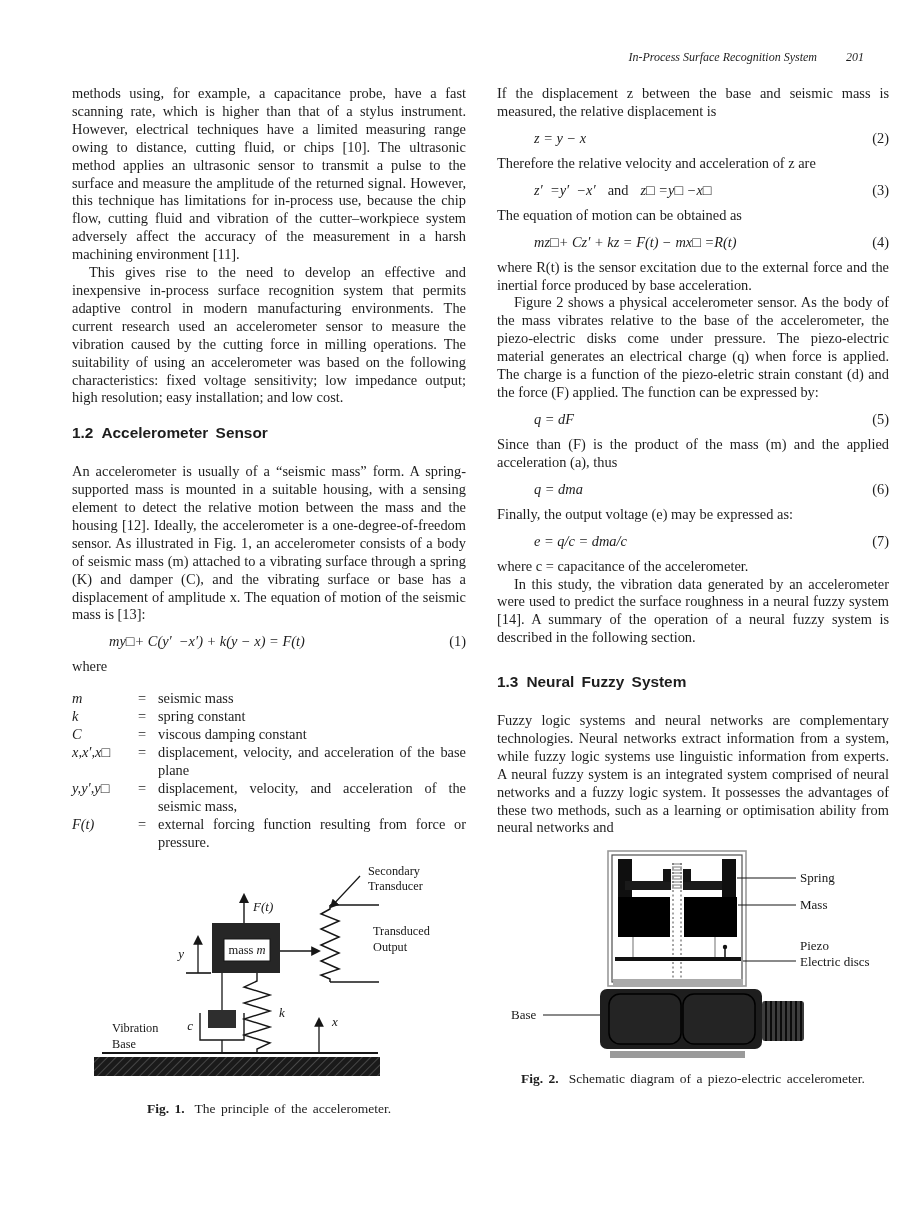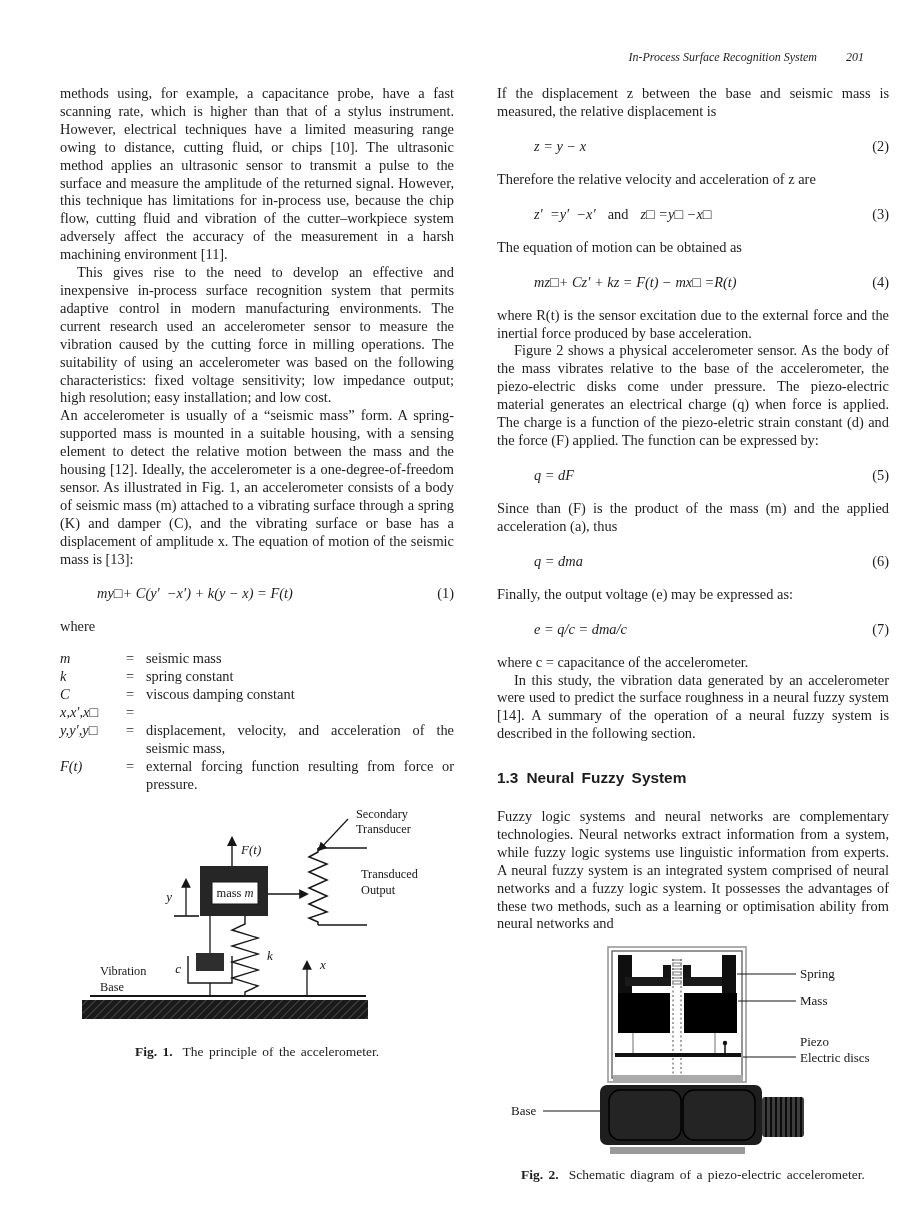--- a/index.html
+++ b/index.html
@@ -11,32 +11,32 @@
   .page { position:absolute; inset:0; }
   .running-head {
     position:absolute; top:50px; left:472px; width:392px;
     text-align:right; font-style:italic; font-size:12px; white-space:nowrap;
   }
   .running-head .rh-page { margin-left:26px; font-style:italic; }
   .col {
     position:absolute; top:85px; width:394px;
     font-size:14.4px; line-height:17.9px; text-align:justify;
   }
-  #left-col { left:60px; }
+  #left-col { left:72px; }
   #right-col { left:497px; width:392px; }
   p { margin:0; }
   p.indent { text-indent:17px; }
   .sec-heading {
     font-family:"Liberation Sans","DejaVu Sans",sans-serif;
     font-weight:bold; font-size:15.4px; text-align:left; word-spacing:3px;
     margin:17px 0 21px 0;
   }
   .sec-heading.h13 { margin-top:26px; }
   .sec-heading .num { margin-right:8px; }
-  .eq { display:flex; align-items:baseline; margin:16px 0; text-align:left; line-height:18px; }
+  .eq { display:flex; align-items:baseline; margin:8px 0; text-align:left; line-height:18px; }
   .eq .body { font-style:italic; margin-left:37px; white-space:pre; }
   .eq .mid  { font-style:normal; margin:0 12px; }
   .eq .num  { margin-left:auto; font-style:normal; }
   .where { margin:3px 0 14px 0; text-align:left; }
   .defs { margin-top:3px; }
   .def-row { display:flex; align-items:baseline; }
   .def-term { width:66px; flex:none; font-style:italic; white-space:pre; }
   .def-eq { width:20px; flex:none; }
   .def-text { flex:1; text-align:justify; }
   .figure { margin:12px 0 0 0; }
@@ -52,20 +52,23 @@
 
   <div class="running-head">
     <span class="rh-title">In-Process Surface Recognition System</span>
     <span class="rh-page">201</span>
   </div>
 
   <div class="col" id="left-col">
     <p>methods using, for example, a capacitance probe, have a fast scanning rate, which is higher than that of a stylus instrument. However, electrical techniques have a limited measuring range owing to distance, cutting fluid, or chips [10]. The ultrasonic method applies an ultrasonic sensor to transmit a pulse to the surface and measure the amplitude of the returned signal. However, this technique has limitations for in-process use, because the chip flow, cutting fluid and vibration of the cutter–workpiece system adversely affect the accuracy of the measurement in a harsh machining environment [11].</p>
     <p class="indent">This gives rise to the need to develop an effective and inexpensive in-process surface recognition system that permits adaptive control in modern manufacturing environments. The current research used an accelerometer sensor to measure the vibration caused by the cutting force in milling operations. The suitability of using an accelerometer was based on the following characteristics: fixed voltage sensitivity; low impedance output; high resolution; easy installation; and low cost.</p>
 
+    <h2 class="sec-heading">
+      <span class="num">1.2</span><span>Accelerometer Sensor</span>
+    </h2>
 
     <p>An accelerometer is usually of a “seismic mass” form. A spring-supported mass is mounted in a suitable housing, with a sensing element to detect the relative motion between the mass and the housing [12]. Ideally, the accelerometer is a one-degree-of-freedom sensor. As illustrated in Fig. 1, an accelerometer consists of a body of seismic mass (m) attached to a vibrating surface through a spring (K) and damper (C), and the vibrating surface or base has a displacement of amplitude x. The equation of motion of the seismic mass is [13]:</p>
 
     <div class="eq">
       <span class="body">my□+ C(y′  −x′) + k(y − x) = F(t)</span>
       <span class="num">(1)</span>
     </div>
 
     <p class="where">where</p>
 
@@ -81,20 +84,21 @@
         <span class="def-text">spring constant</span>
       </div>
       <div class="def-row">
         <span class="def-term">C</span>
         <span class="def-eq">=</span>
         <span class="def-text">viscous damping constant</span>
       </div>
       <div class="def-row">
         <span class="def-term">x,x′,x□</span>
         <span class="def-eq">=</span>
+        <span class="def-text">displacement, velocity, and acceleration of the base plane</span>
       </div>
       <div class="def-row">
         <span class="def-term">y,y′,y□</span>
         <span class="def-eq">=</span>
         <span class="def-text">displacement, velocity, and acceleration of the seismic mass,</span>
       </div>
       <div class="def-row">
         <span class="def-term">F(t)</span>
         <span class="def-eq">=</span>
         <span class="def-text">external forcing function resulting from force or pressure.</span>

